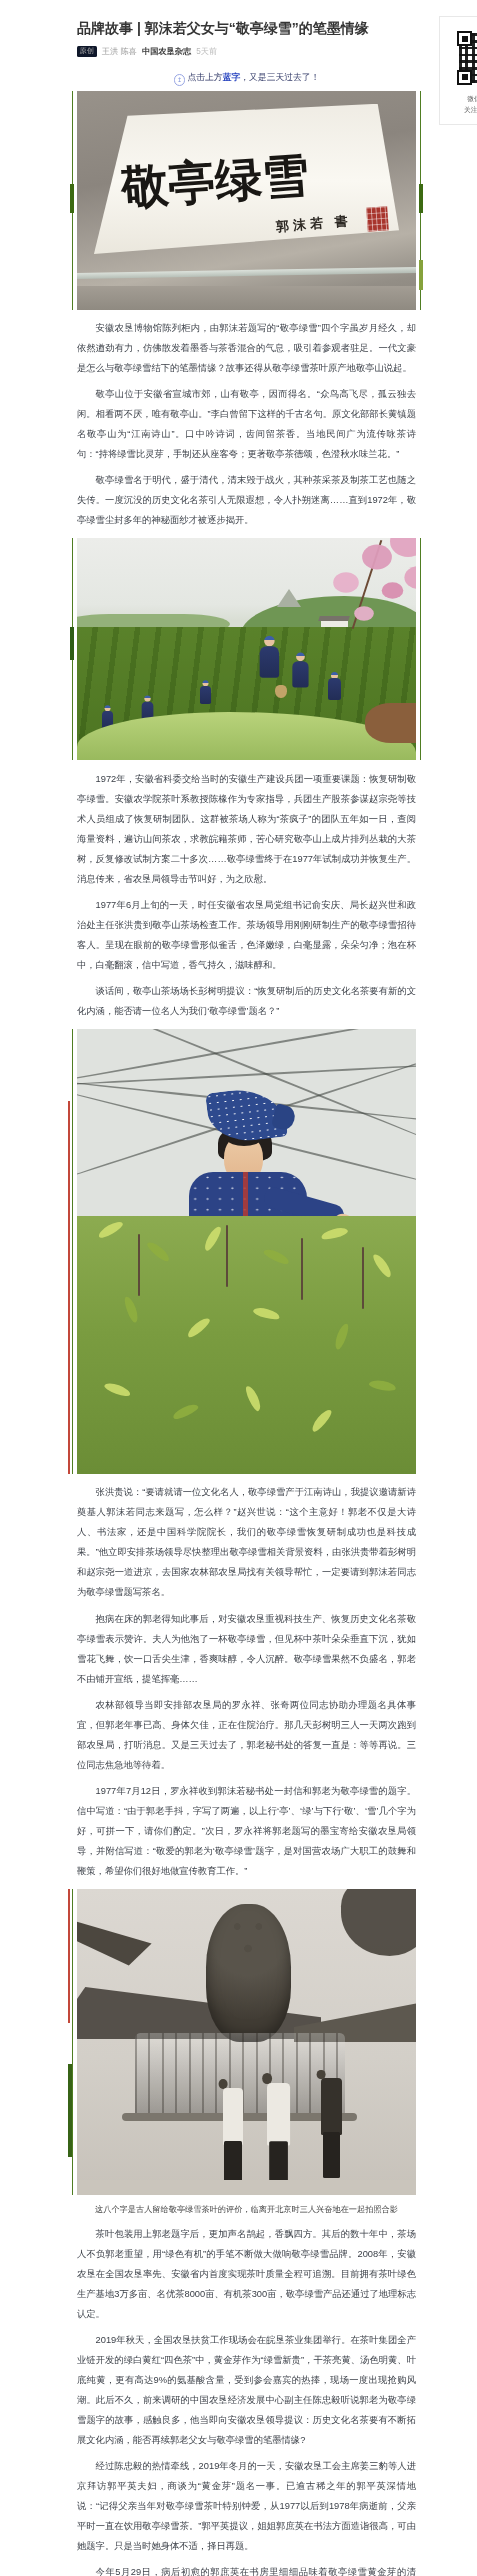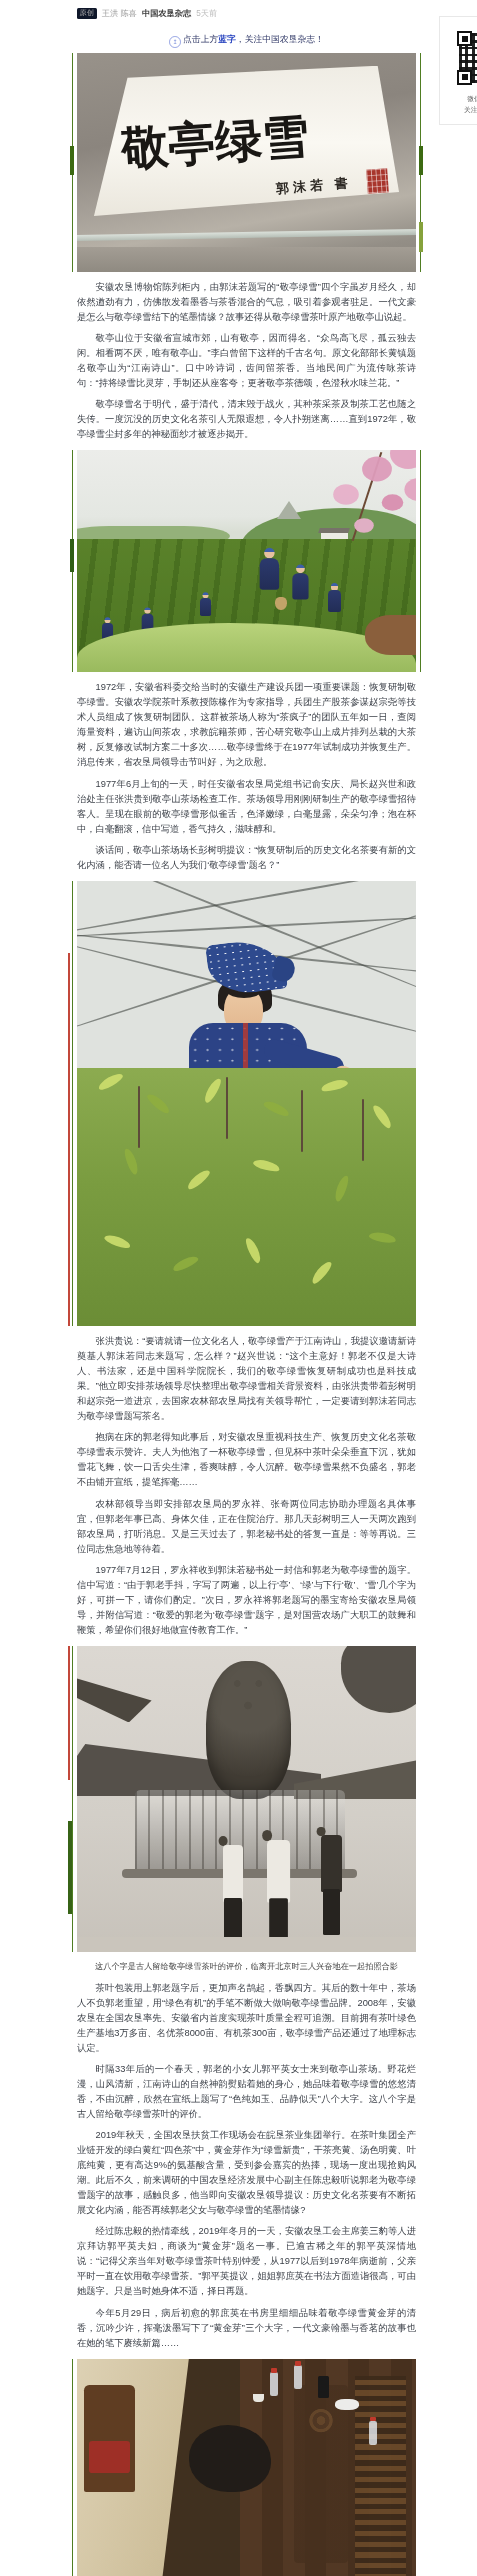--- a/index.html
+++ b/index.html
@@ -15,21 +15,21 @@
   .time{color:#bcbcbc;}
 
   
   .follow{margin-top:14.4px;height:12.4px;text-align:center;
           font-family:"Liberation Serif","DejaVu Serif",serif;font-size:8.8px;color:#323a68;}
   .follow .ico{display:inline-block;width:9.8px;height:9.8px;border:0.8px solid #98a6e4;border-radius:50%;
           color:#7b8fdb;font-size:6.2px;line-height:9.3px;vertical-align:-2.1px;margin-right:2.1px;font-family:"Liberation Sans",sans-serif;}
   .follow b{color:#2a46c0;}
 
   
-  .article p{margin:0 0 6.2px;font-size:9.3px;line-height:15px;text-align:justify;text-indent:2em;color:#3a3f47;}
+  .article p{margin:0 0 6.2px;font-size:9.3px;line-height:20px;text-align:justify;text-indent:2em;color:#3a3f47;}
   .article p.caption{font-size:8.2px;color:#444;text-align:center;text-indent:0;margin:6.2px 0 7.2px;line-height:13.4px;}
 
   
   figure{margin:8.2px 0;position:relative;width:339px;padding:0;}
   figure.first{margin-top:6.2px;}
   .canvas{position:relative;width:339px;overflow:hidden;}
   .dline{position:absolute;width:1px;background:#4f7d22;top:0;bottom:0;}
   .dline.l{left:-4.6px;} .dline.r{right:-4.6px;}
   .dacc{position:absolute;width:3.6px;background:#3c6a12;}
   .dred{position:absolute;width:1.5px;background:#c3473a;left:-8.8px;}
@@ -204,29 +204,30 @@
     <div class="qr">
       <div class="noise"></div>
       <div class="fp tl"></div>
         <div class="fp bl"></div>
     </div>
     <div class="t">微信扫一扫</div>
     <div class="t" style="margin-top:0">关注该公众号</div>
   </div>
 
   <div class="content">
+    <h1 class="title">品牌故事 | 郭沫若父女与“敬亭绿雪”的笔墨情缘</h1>
     <div class="meta">
       <span class="badge">原创</span>
       <span>王洪 陈喜</span>
       <span class="account">中国农垦杂志</span>
       <span class="time">5天前</span>
     </div>
 
     <div class="follow">
-      <span class="ico">↥</span><span>点击上方</span><b>蓝字</b><span>，关注中国农垦杂志！</span>
+      <span class="ico">↥</span><span>点击上方</span><b>蓝字</b><span>，又是三天过去了！</span>
     </div>
 
     <div class="article">
 
       <figure class="ph1 first">
         <i class="dline l"></i>
         <i class="dline r"></i>
         <i class="dacc" style="left:-6.7px;top:93px;height:29px;"></i>
         <i class="dacc" style="right:-6.7px;top:93px;height:29px;"></i>
         <i class="dacc" style="right:-6.7px;top:169px;height:30px;background:#86a23c;"></i>
@@ -344,21 +345,20 @@
               <i class="bd"></i>
               <i class="lg"></i>
             </div>
           <div class="ground"></div>
         </div>
       </figure>
 
       <p class="caption">这八个字是古人留给敬亭绿雪茶叶的评价，临离开北京时三人兴奋地在一起拍照合影</p>
 
       <p>茶叶包装用上郭老题字后，更加声名鹊起，香飘四方。其后的数十年中，茶场人不负郭老重望，用“绿色有机”的手笔不断做大做响敬亭绿雪品牌。2008年，安徽农垦在全国农垦率先、安徽省内首度实现茶叶质量全程可追溯。目前拥有茶叶绿色生产基地3万多亩、名优茶8000亩、有机茶300亩，敬亭绿雪产品还通过了地理标志认定。</p>
-      <p>时隔33年后的一个春天，郭老的小女儿郭平英女士来到敬亭山茶场。野花烂漫，山风清新，江南诗山的自然神韵熨贴着她的身心，她品味着敬亭绿雪的悠悠清香，不由沉醉，欣然在宣纸上题写了“色纯如玉、品静似天”八个大字。这八个字是古人留给敬亭绿雪茶叶的评价。</p>
       <p>2019年秋天，全国农垦扶贫工作现场会在皖垦茶业集团举行。在茶叶集团全产业链开发的绿白黄红“四色茶”中，黄金芽作为“绿雪新贵”，干茶亮黄、汤色明黄、叶底纯黄，更有高达9%的氨基酸含量，受到参会嘉宾的热捧，现场一度出现抢购风潮。此后不久，前来调研的中国农垦经济发展中心副主任陈忠毅听说郭老为敬亭绿雪题字的故事，感触良多，他当即向安徽农垦领导提议：历史文化名茶要有不断拓展文化内涵，能否再续郭老父女与敬亭绿雪的笔墨情缘?</p>
       <p>经过陈忠毅的热情牵线，2019年冬月的一天，安徽农垦工会主席姜三豹等人进京拜访郭平英夫妇，商谈为“黄金芽”题名一事。已逾古稀之年的郭平英深情地说：“记得父亲当年对敬亭绿雪茶叶特别钟爱，从1977以后到1978年病逝前，父亲平时一直在饮用敬亭绿雪茶。”郭平英提议，姐姐郭庶英在书法方面造诣很高，可由她题字。只是当时她身体不适，择日再题。</p>
       <p>今年5月29日，病后初愈的郭庶英在书房里细细品味着敬亭绿雪黄金芽的清香，沉吟少许，挥毫泼墨写下了“黄金芽”三个大字，一代文豪翰墨与香茗的故事也在她的笔下赓续新篇……</p>
 
       <figure class="ph5">
         <i class="dline l"></i>
 
         <div class="canvas">
           <div class="panels"></div>
           <div class="lattice"></div>

